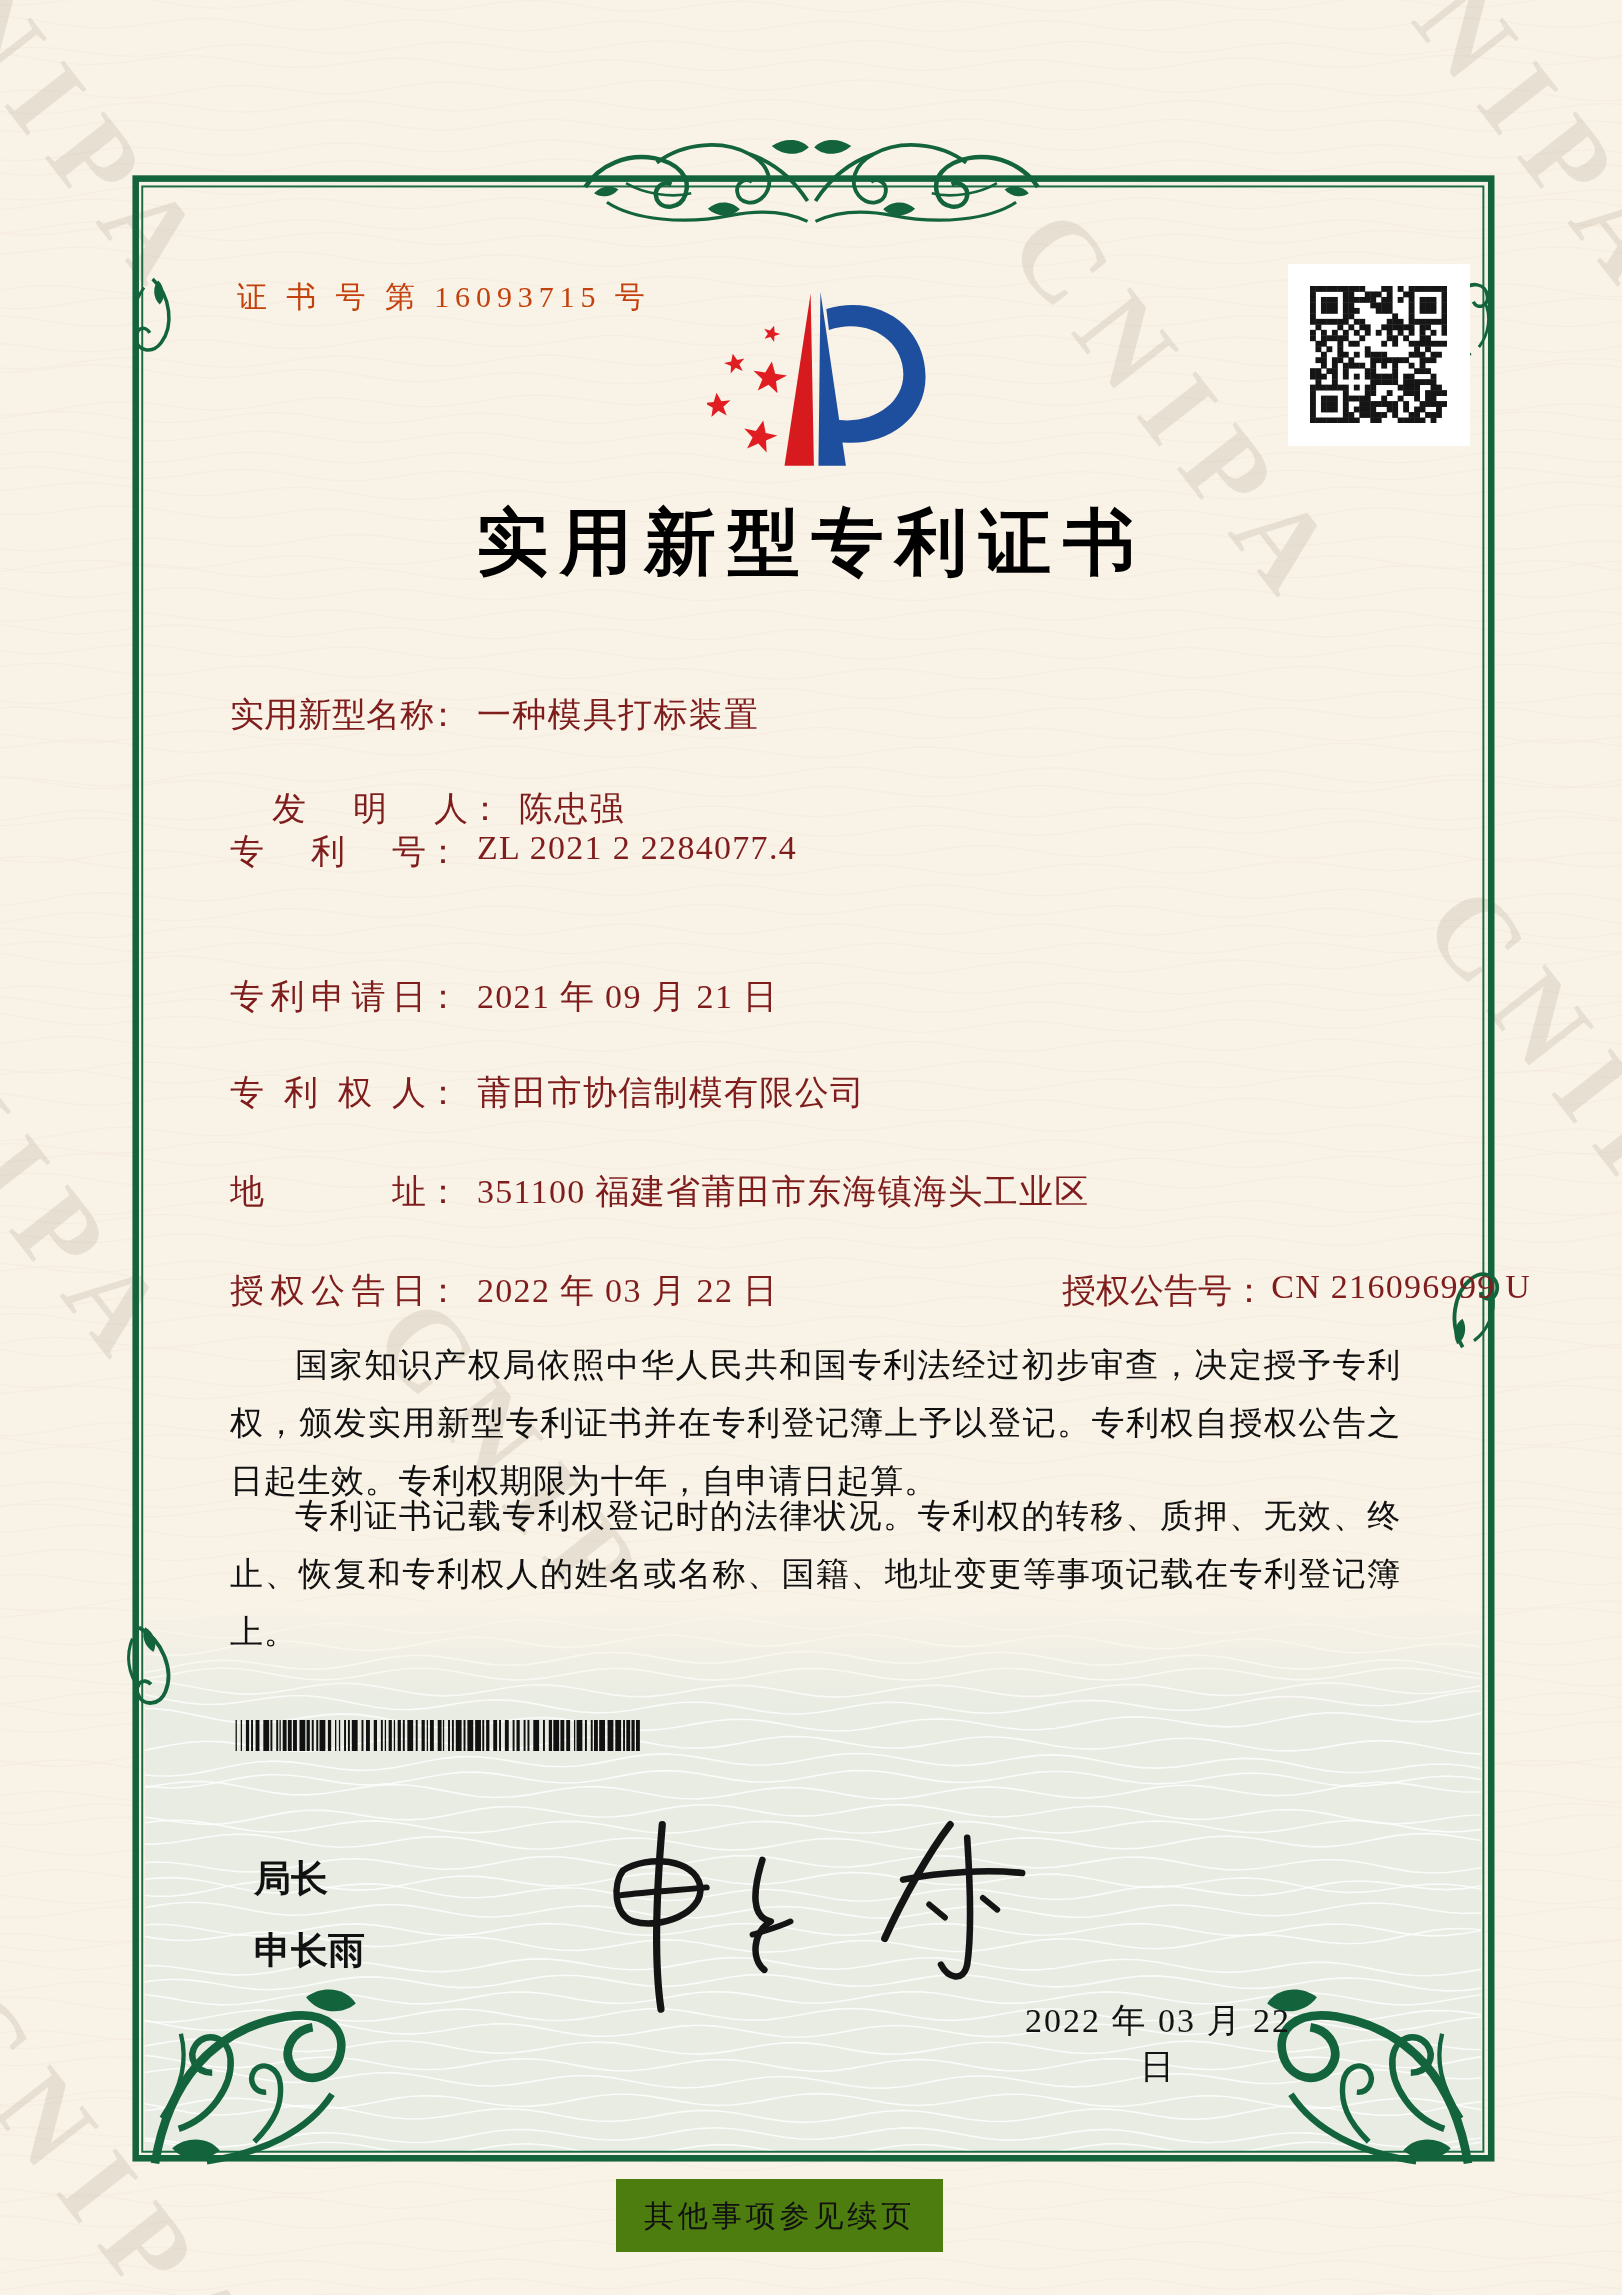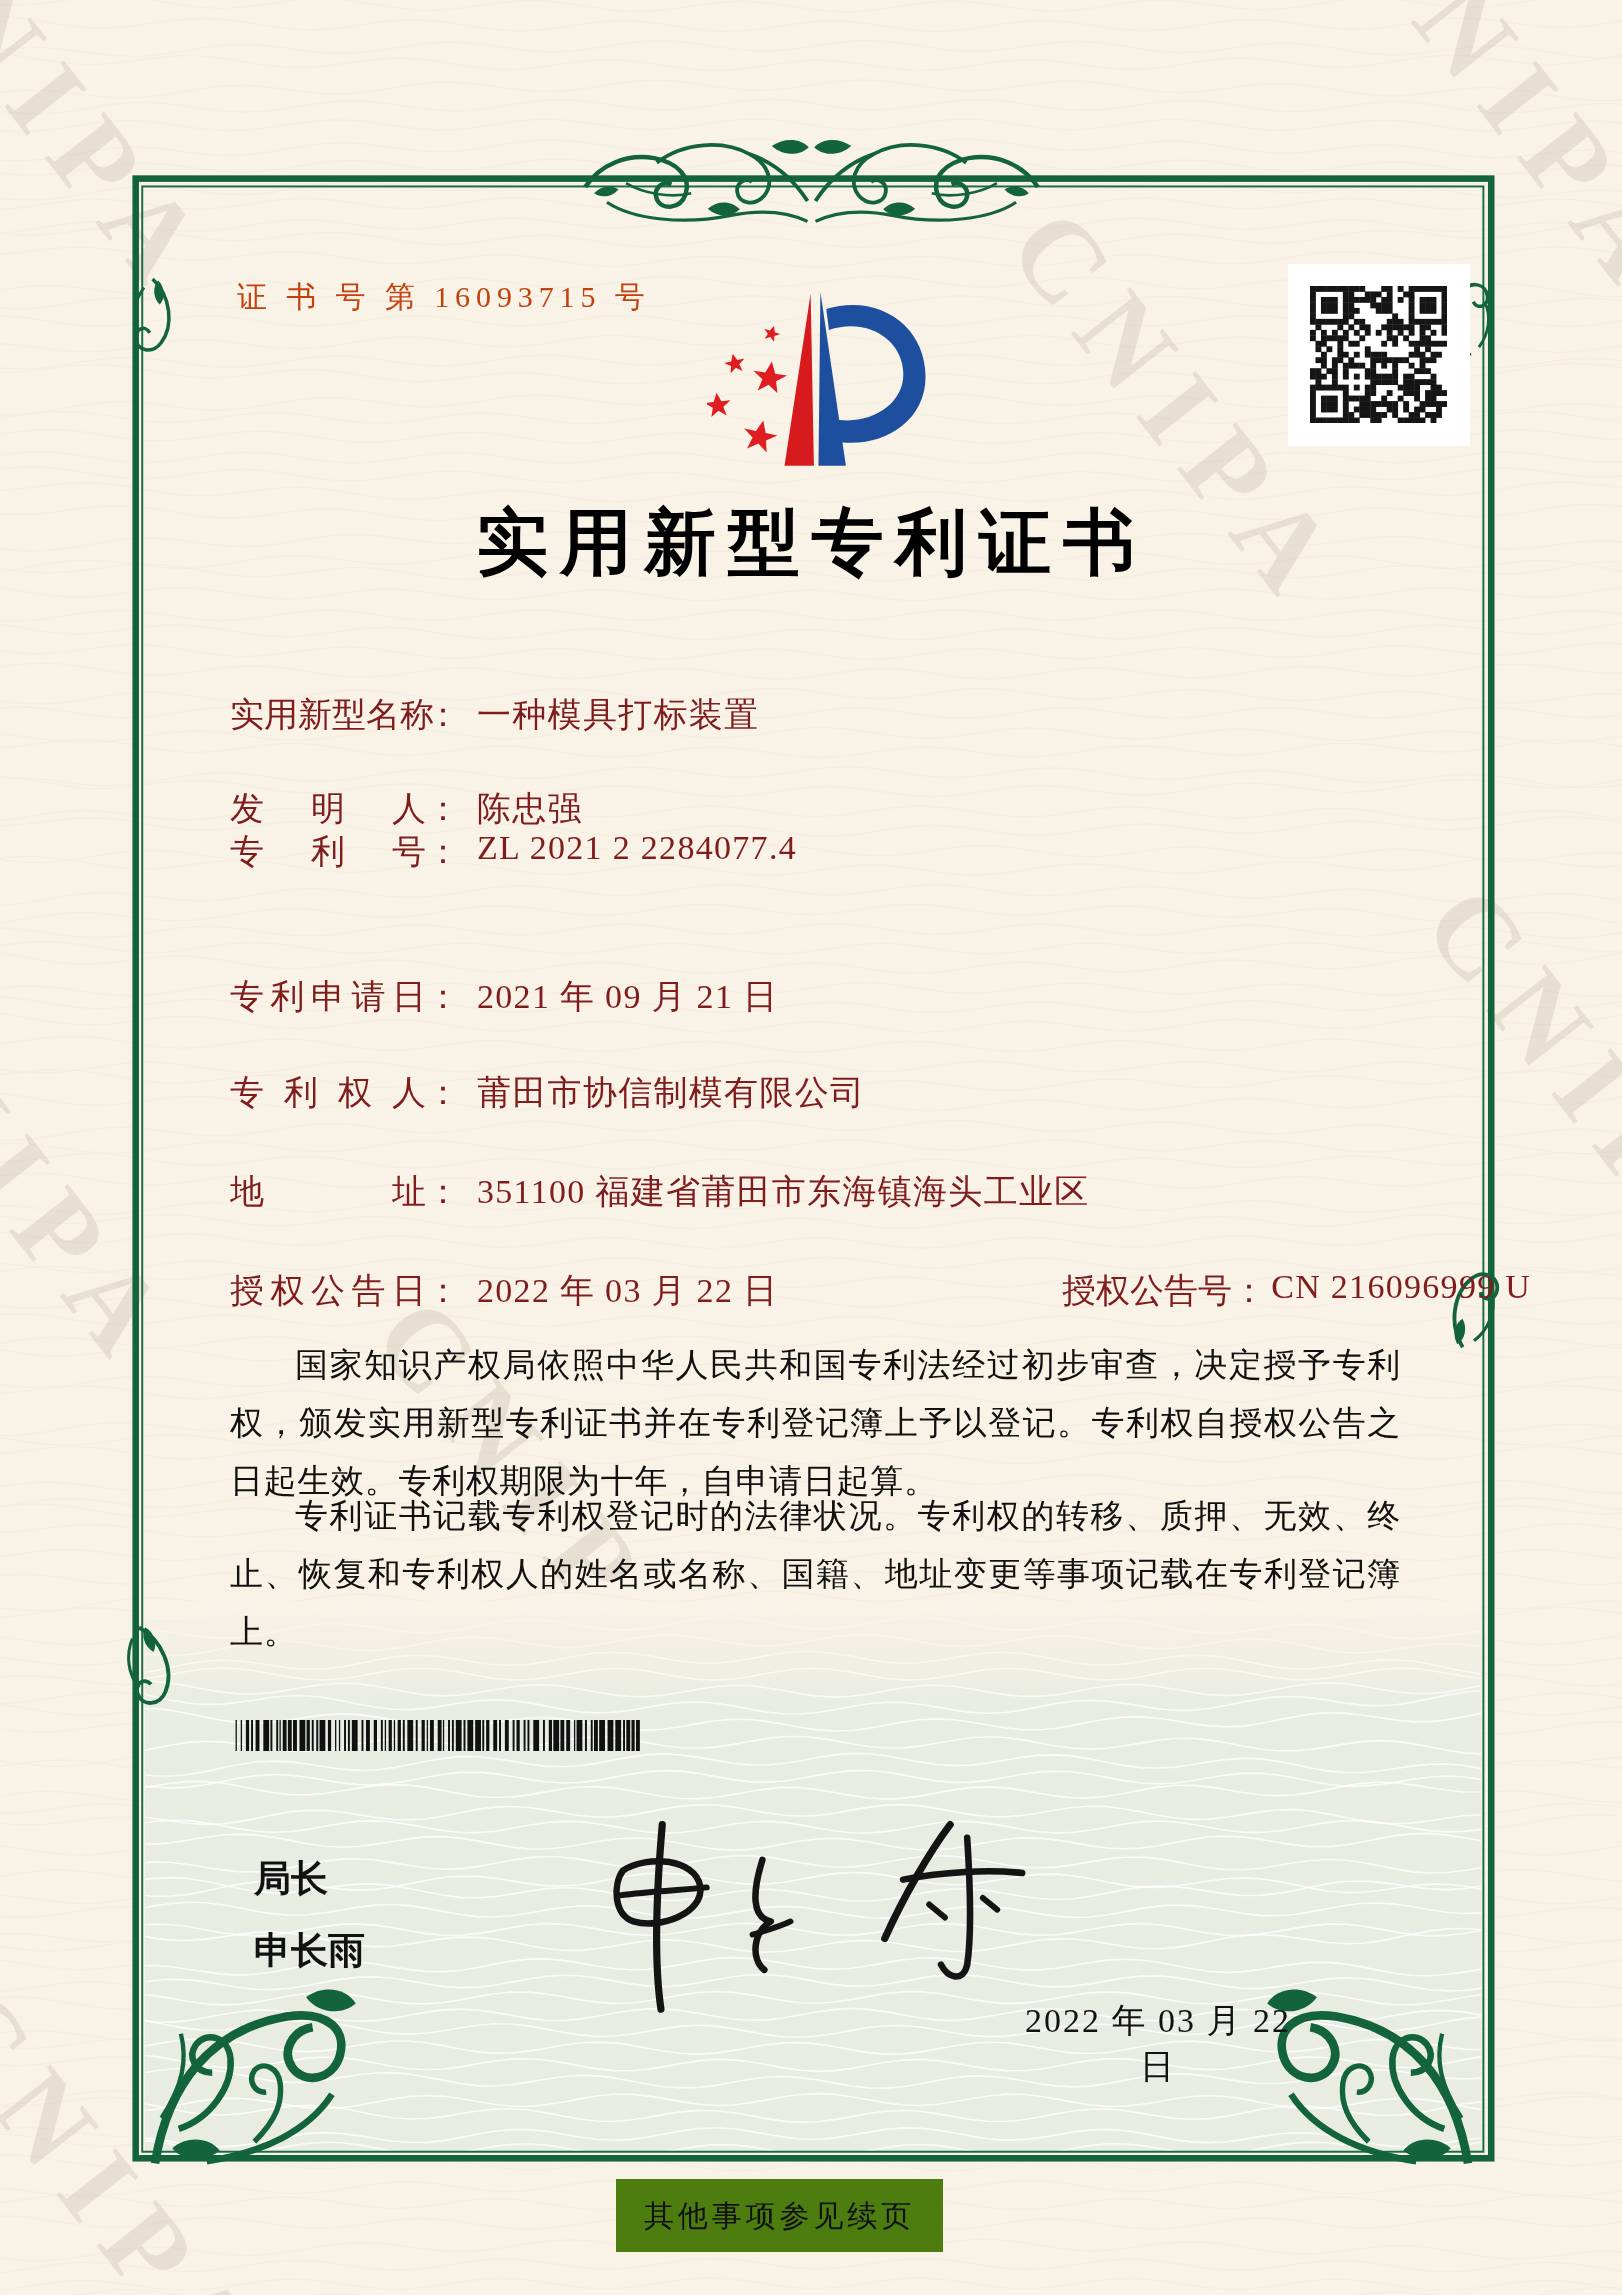--- a/index.html
+++ b/index.html
@@ -626,21 +626,21 @@
         <rect x="168.0" y="201.6" width="9" height="9" fill="#151515"></rect>
         <rect x="184.8" y="201.6" width="9" height="9" fill="#151515"></rect>
       </svg>
   </div>
 
   <div id="title">实用新型专利证书</div>
 
   <div class="frow" style="top:692px;">
     <span class="flabel">实用新型名称</span><span class="fcolon">：</span><span class="fvalue">一种模具打标装置</span>
   </div>
-  <div class="frow" style="top:786px;">
+  <div class="frow" style="top:786px;margin-left:42px;">
     <span class="flabel">发明人</span><span class="fcolon">：</span><span class="fvalue">陈忠强</span>
   </div>
   <div class="frow" style="top:829px;">
     <span class="flabel">专利号</span><span class="fcolon">：</span><span class="fvalue">ZL 2021 2 2284077.4</span>
   </div>
   <div class="frow" style="top:974px;">
     <span class="flabel">专利申请日</span><span class="fcolon">：</span><span class="fvalue">2021 年 09 月 21 日</span>
   </div>
   <div class="frow" style="top:1070px;">
     <span class="flabel">专利权人</span><span class="fcolon">：</span><span class="fvalue">莆田市协信制模有限公司</span>

